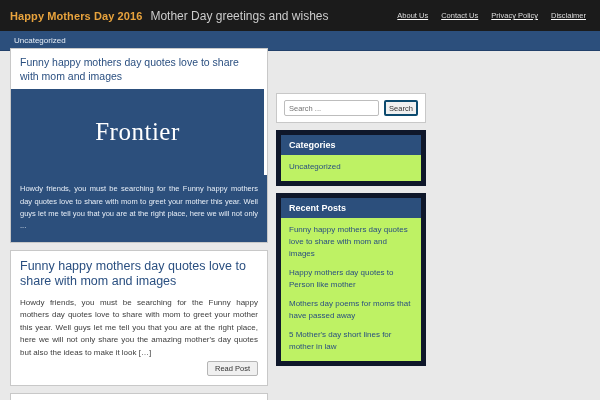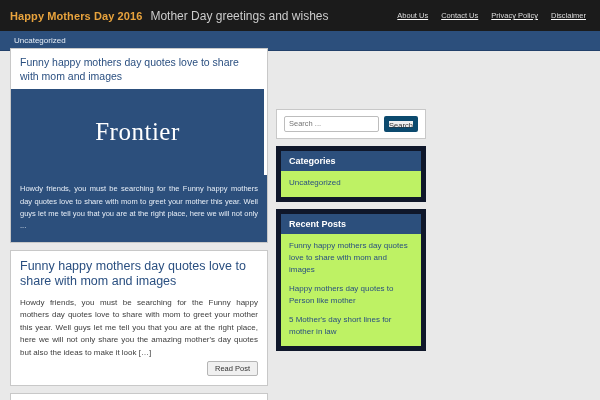--- a/index.html
+++ b/index.html
@@ -172,21 +172,21 @@
     border-radius: 2px;
     font-size: 7.5px;
     padding: 0 4px;
     color: #555;
     font-family: "Liberation Sans", sans-serif;
     min-width: 0;
   }
   .search-btn {
     width: 34px;
     height: 16px;
-    border: 5px solid #0c4a6e;
+    border: 2px solid #0c4a6e;
     background: #f0f0f0;
     border-radius: 2px;
     font-size: 7.5px;
     color: #333;
     cursor: pointer;
     font-family: "Liberation Sans", sans-serif;
     padding: 0;
   }
   .widget {
     border: 5px solid #0f172a;
@@ -274,18 +274,19 @@
       <div class="widget-body">
         <a href="#" class="cat-link">Uncategorized</a>
       </div>
     </section>
 
     <section class="widget">
       <div class="widget-title">Recent Posts</div>
       <div class="widget-body">
         <a href="#">Funny happy mothers day quotes love to share with mom and images</a>
         <a href="#">Happy mothers day quotes to Person like mother</a>
+        <a href="#">Mothers day poems for moms that have passed away</a>
         <a href="#">5 Mother's day short lines for mother in law</a>
       </div>
     </section>
 
   </aside>
 </div>
 
 </body></html>

